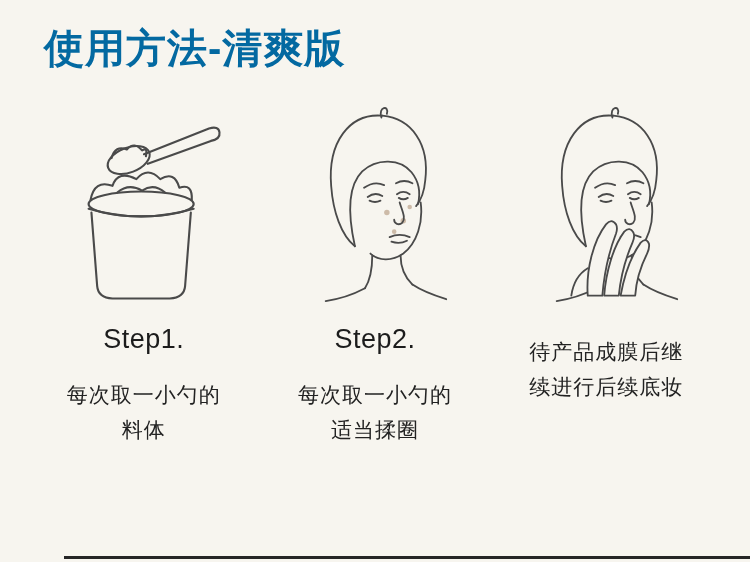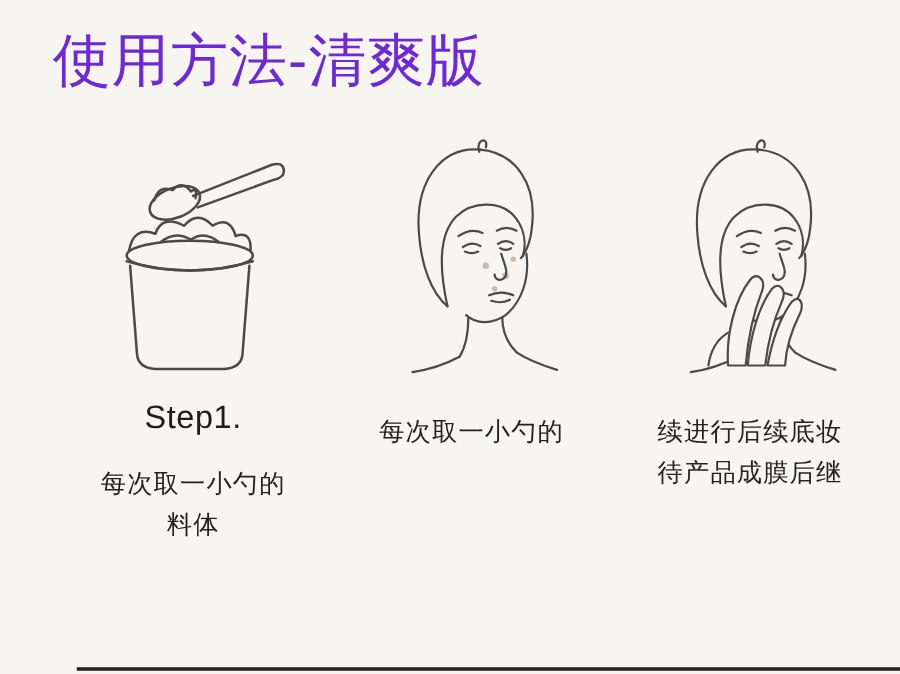--- a/index.html
+++ b/index.html
@@ -5,31 +5,31 @@
   html, body { margin:0; padding:0; }
   body {
     width:750px; height:562px;
     background:#f7f5ef;
     position:relative;
     overflow:hidden;
     font-family:"Liberation Sans", sans-serif;
     color:#1a1a1a;
   }
   .title {
-    font-size:48px;
-    font-weight:400;
-    color:#6d28d9;
+    font-size:40px;
+    font-weight:700;
+    color:#0369a1;
     padding:26px 0 0 44px;
     letter-spacing:1px;
     line-height:1.1;
   }
   .steps {
     display:flex;
-    justify-content:flex-end;
-    padding:0 9px;
+    justify-content:flex-start;
+    padding:0 28px;
     margin-top:30px;
   }
   .step {
     width:232px;
     display:flex;
     flex-direction:column;
     align-items:center;
   }
   .illus {
     height:212px;
@@ -128,22 +128,24 @@
           <path d="M116 148 Q127 143 138 148"></path>
           <path d="M118 153 Q127 156 135 152"></path>
 
           <path d="M97 168 C97 184 94 196 89 204"></path>
           <path d="M128 168 C128 182 133 192 141 200"></path>
           <path d="M89 204 C74 212 60 216 46 218"></path>
           <path d="M141 200 C153 208 165 212 178 216"></path>
         </g>
       </svg>
     </div>
+    <div class="step-label">Step2.</div>
     <div class="step-desc">
       <div>每次取一小勺的</div>
+      <div>适当揉圈</div>
     </div>
   </div>
 
   <div class="step">
     <div class="illus">
       <svg viewBox="0 0 200 230" width="192" height="210">
         <g fill="none" stroke="#4a4a4a" stroke-width="2" stroke-linecap="round" stroke-linejoin="round">
 
           <path d="M107 17 C103 5 116 3 113 13"></path>
 
@@ -176,20 +178,20 @@
           <path d="M116 212 C120 190 128 168 138 154 Q144 148 147 155 Q148 160 145 166 C138 180 133 196 132 212 Z"></path>
           <path d="M98 212 C100 186 108 158 120 142 Q126 136 130 143 Q132 147 129 154 C122 170 116 192 114 212 Z"></path>
           <path d="M80 212 C78 184 86 152 100 134 Q106 127 111 134 Q113 138 111 144 C104 162 98 188 96 212 Z"></path>
         </g>
         <g fill="none" stroke="#4a4a4a" stroke-width="2" stroke-linecap="round">
           <path d="M62 212 C64 198 70 188 80 182"></path>
         </g>
       </svg>
     </div>
     <div class="step-desc">
+      <div>待产品成膜后继</div>
       <div>续进行后续底妆</div>
-      <div>待产品成膜后继</div>
     </div>
   </div>
 
 </div>
 
 <div class="bottom-rule"></div>
 
 </body></html>

